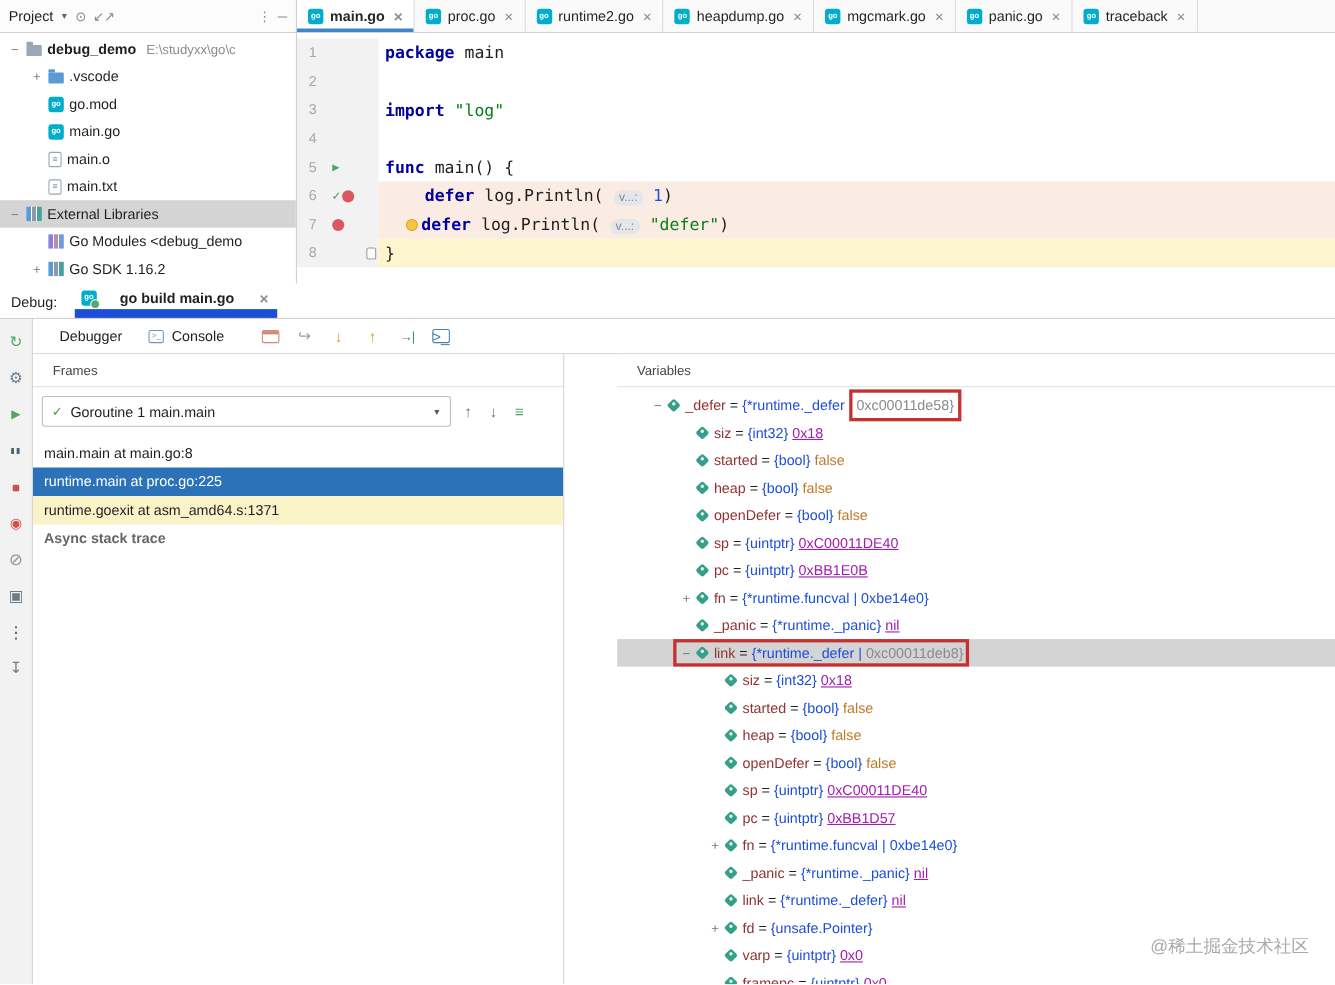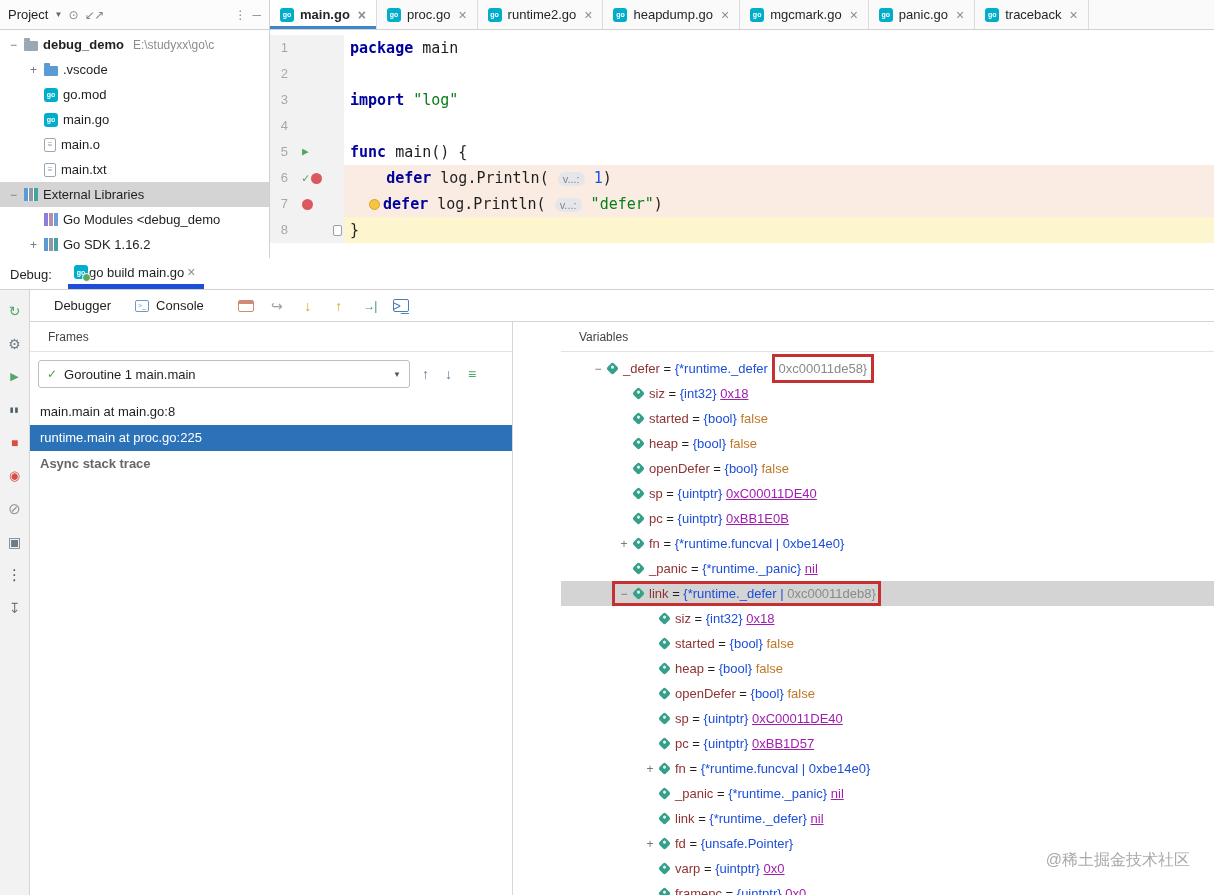--- a/index.html
+++ b/index.html
@@ -70,21 +70,21 @@
 .tok-pl{color:#1f1f1f;}
 .tok-hint{background:#e4e6ea;color:#808691;border-radius:8px;font-size:11px;font-family:"Liberation Sans",sans-serif;padding:1px 5px;}
 .g-play{color:#4fa763;font-size:11px;}
 .g-check{color:#43a047;font-size:12px;font-weight:bold;}
 .g-bp{width:11px;height:11px;border-radius:50%;background:#db5860;display:inline-block;}
 .foldrect{width:9px;height:11px;border:1px solid #9e9e9e;border-radius:2px;background:#fdfdfd;display:inline-block;}
 
 
 .debug-header{flex:0 0 32px;height:32px;display:flex;align-items:flex-end;background:#fff;border-bottom:1px solid #d1d1d1;padding-left:10px;gap:16px;}
 .debug-label{font-size:13px;padding-bottom:7px;}
-.dtab{display:flex;align-items:center;gap:1px;padding:0 8px 0 6px;height:29px;border-bottom:5px solid #1d4ed8;}
+.dtab{display:flex;align-items:center;gap:21px;padding:0 8px 0 6px;height:29px;border-bottom:8px solid #1d4ed8;font-weight:bold;}
 
 
 .debug-body{flex:1;display:flex;overflow:hidden;}
 .left-strip{width:30px;flex:0 0 30px;background:#f2f2f2;border-right:1px solid #d6d6d6;display:flex;flex-direction:column;align-items:center;padding-top:4px;}
 .strip-ic{height:33px;width:100%;display:flex;align-items:center;justify-content:center;font-size:14px;}
 .st-rerun{color:#4fa763;}
 .st-settings{color:#6d7b87;}
 .st-resume{color:#4fa763;font-size:11px;}
 .st-pause{color:#46606e;font-size:7px;letter-spacing:1px;}
 .st-stop{color:#d64f43;font-size:12px;}
@@ -351,20 +351,21 @@
             </div>
             <span class="fr-icons">
                 <span class="fr-ic">↑</span>
                 <span class="fr-ic">↓</span>
                 <span class="fr-ic green">≡</span>
               </span>
           </div>
           <div class="frames-list">
               <div class="frow f-normal">main.main at main.go:8</div>
               <div class="frow f-selected">runtime.main at proc.go:225</div>
+              <div class="frow f-library">runtime.goexit at asm_amd64.s:1371</div>
               <div class="frow f-section">Async stack trace</div>
             </div>
         </div>
         <div class="vars-pane">
           <div class="pane-head">Variables</div>
           <div class="vars-list">
               <div class="vrow">
                 <span class="vinner" style="margin-left: 30px;">
                   <span class="vexp">−</span>
                   <span class="tagw">

